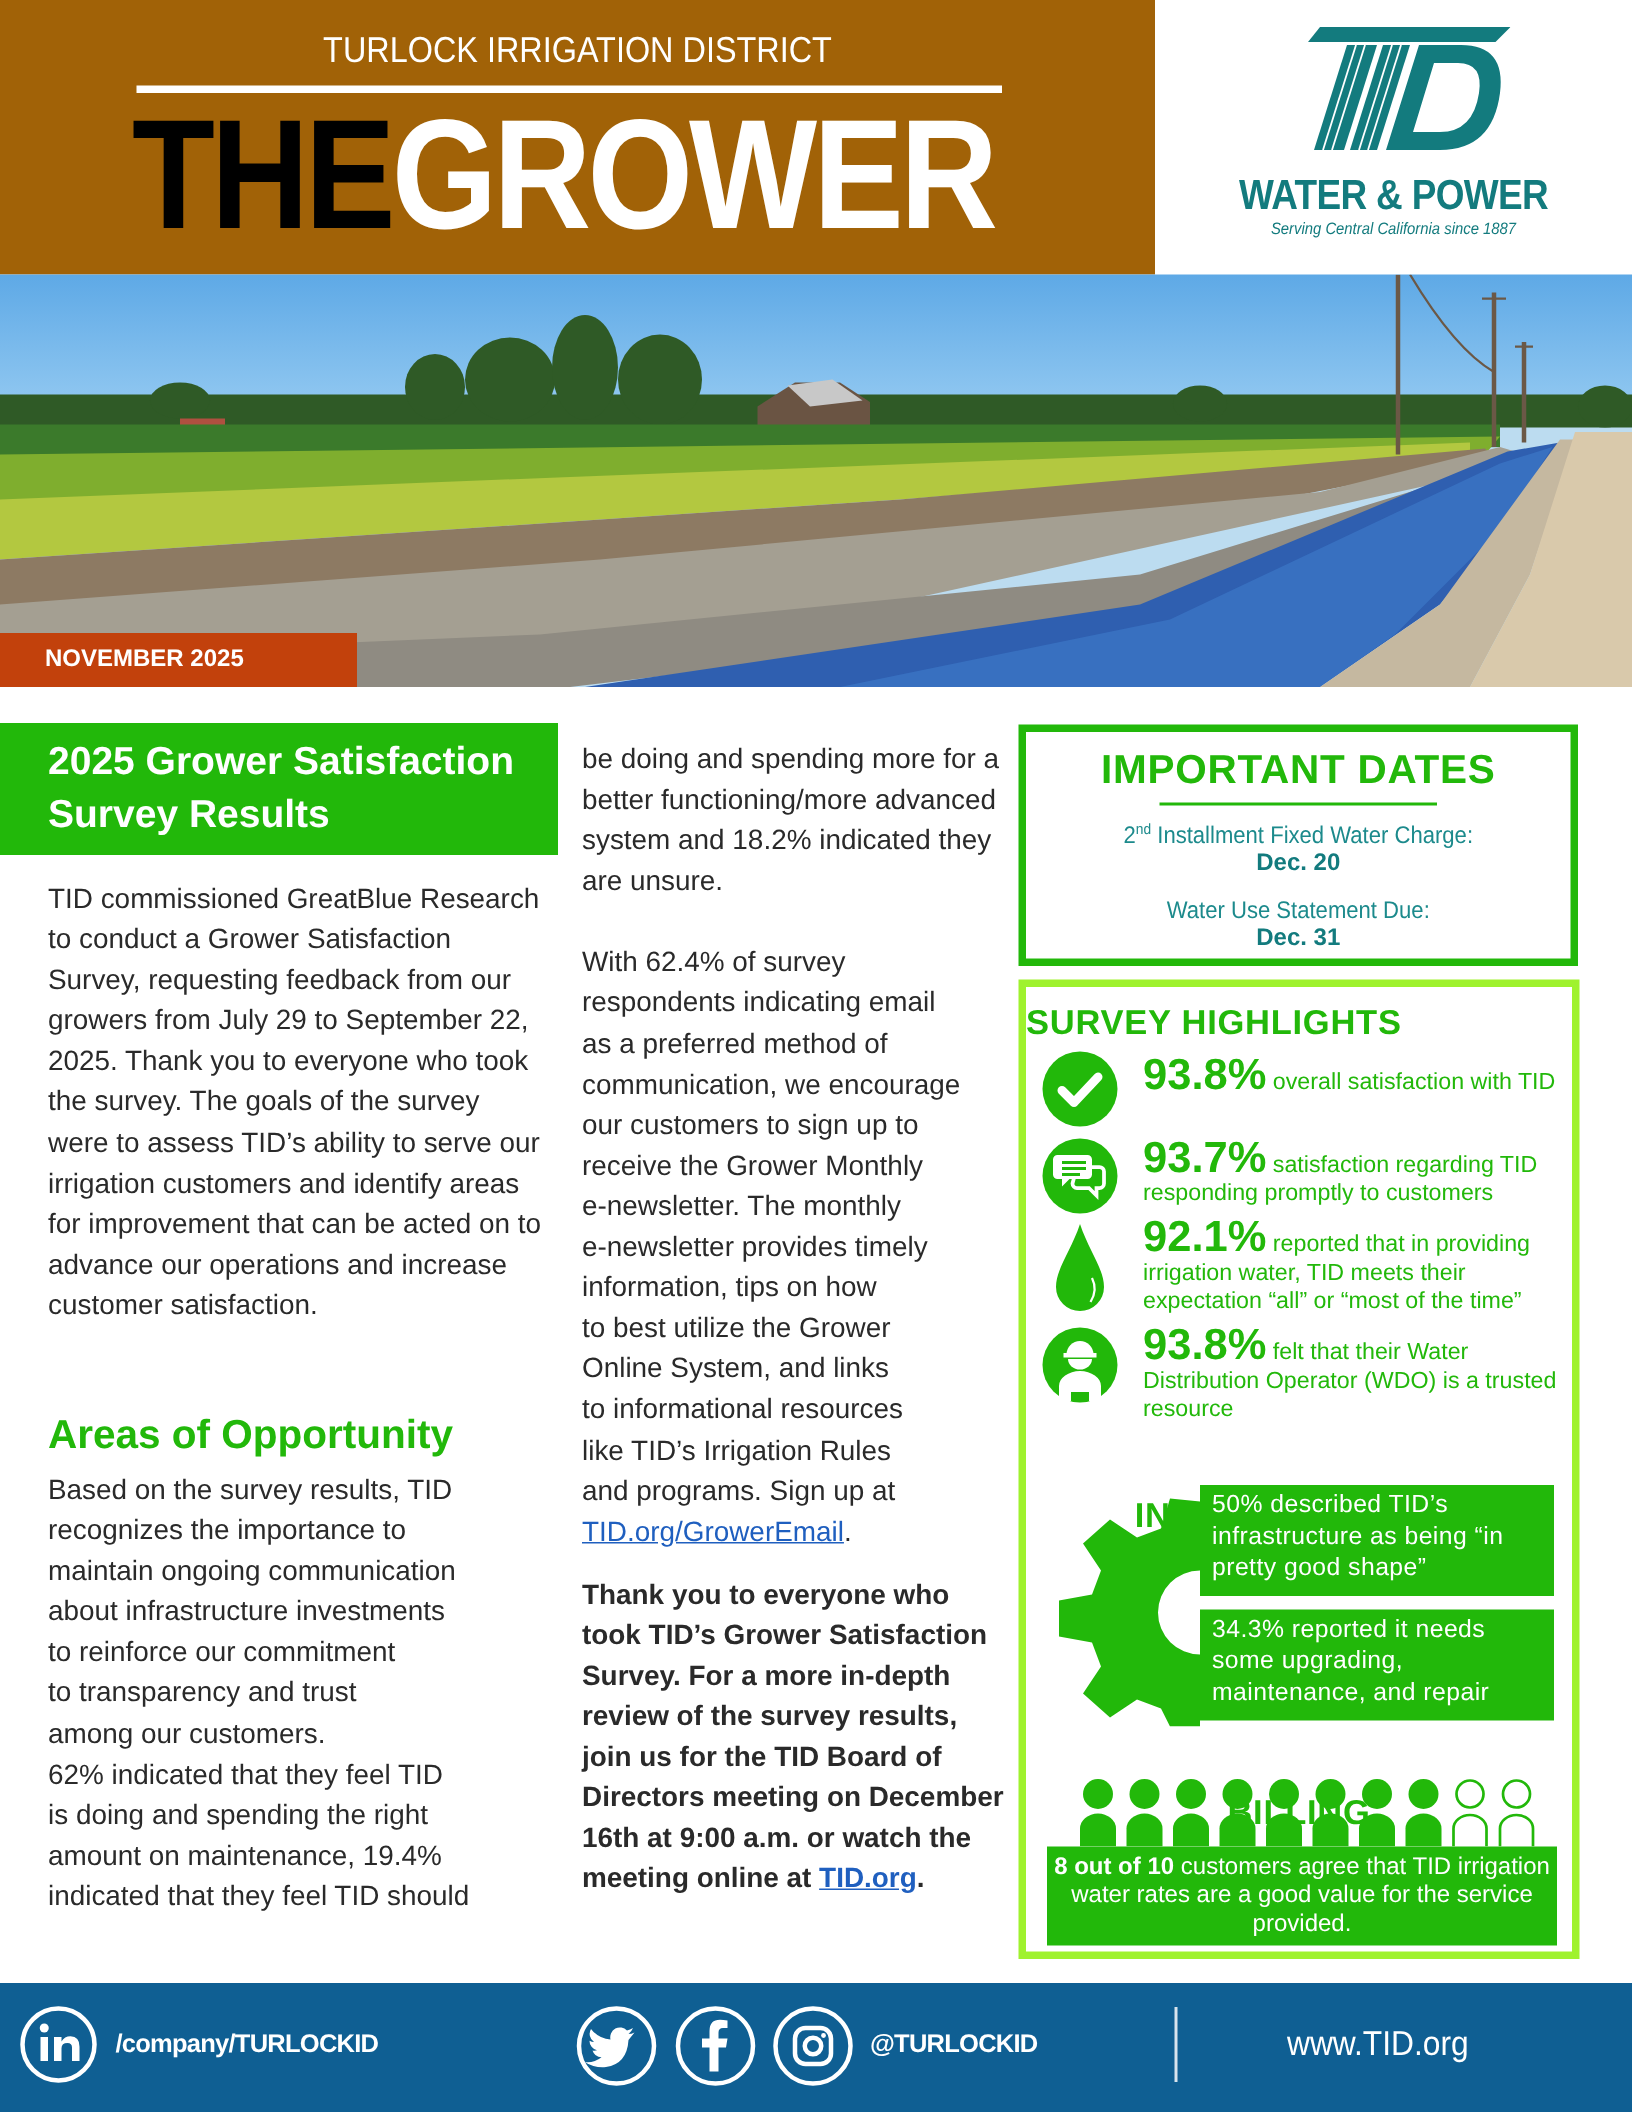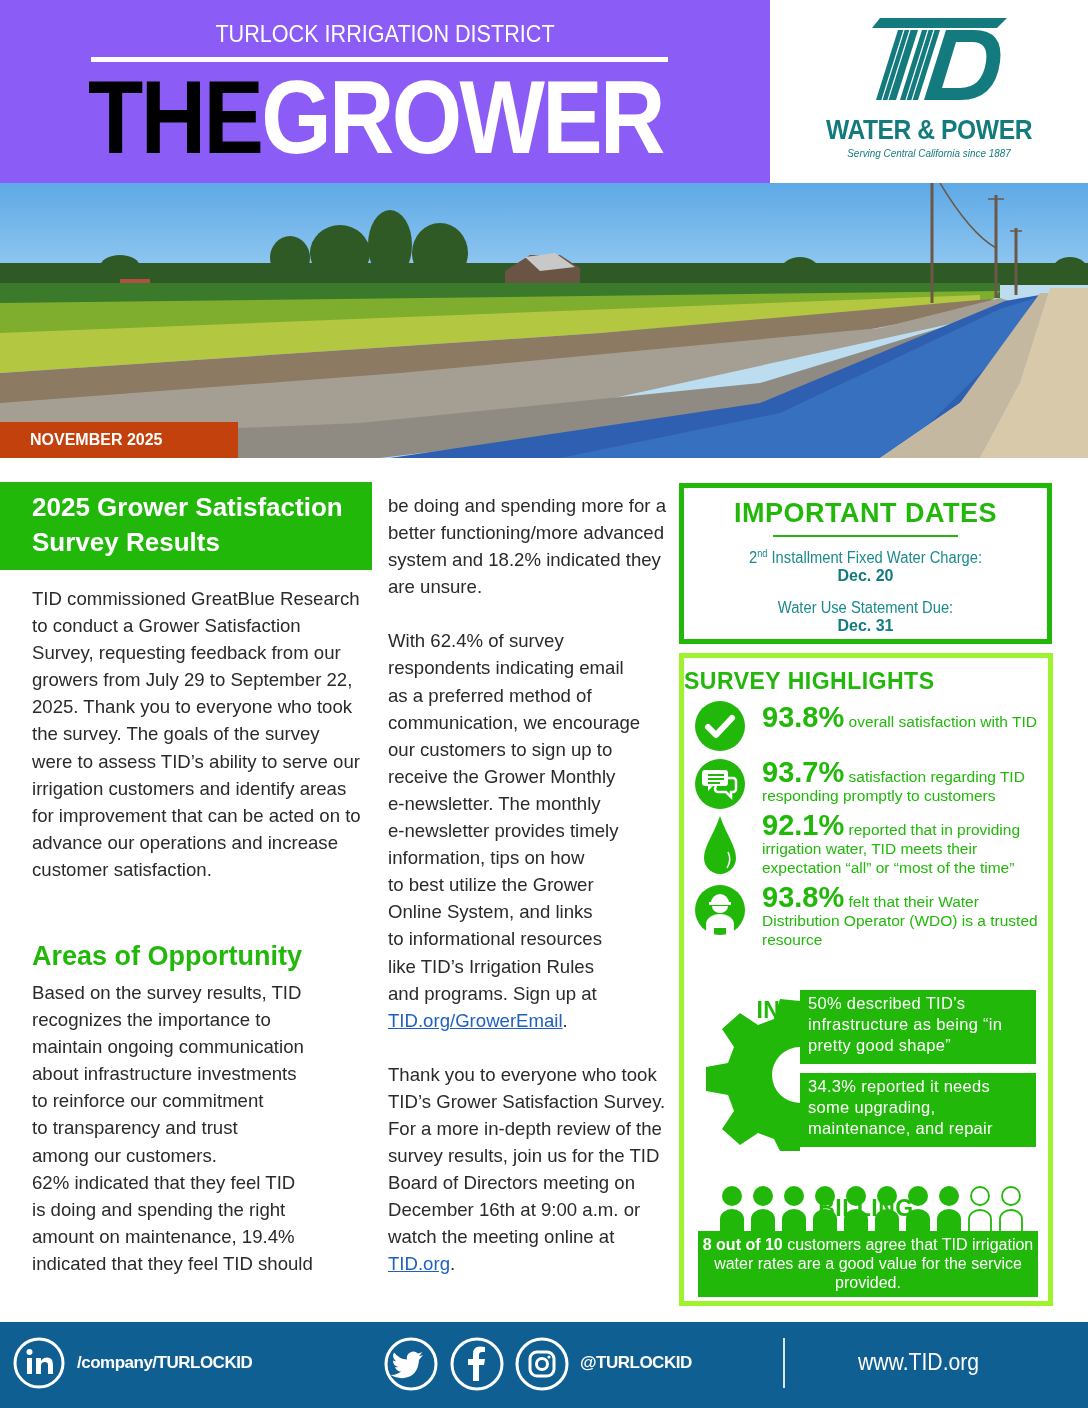--- a/index.html
+++ b/index.html
@@ -1,20 +1,20 @@
 <!DOCTYPE html>
 <html><head>
 <meta charset="utf-8">
 <style>
   * { box-sizing: border-box; margin: 0; padding: 0; }
   html, body { width: 1088px; height: 1408px; background: #ffffff; overflow: hidden; }
   body { position: relative; font-family: "Liberation Sans", sans-serif; color: #2a2a2a; }
 
   
-  .masthead { position: absolute; left: 0; top: 0; width: 770px; height: 183px; background: #8b5cf6; }
+  .masthead { position: absolute; left: 0; top: 0; width: 770px; height: 183px; background: #a16207; }
   .masthead .org { position: absolute; top: 20px; left: 0; width: 770px; text-align: center; color: #ffffff;
     font-family: "Liberation Sans Narrow", "Liberation Sans", sans-serif; font-size: 24px; letter-spacing: 0px; transform: scaleX(0.9); }
   .masthead .rule { position: absolute; top: 57px; left: 91px; width: 577px; height: 5px; background: #ffffff; }
   .masthead .title { position: absolute; top: 62px; left: 88px; height: 110px; font-size: 104px; font-weight: bold;
     letter-spacing: -3px; line-height: 110px; transform: scaleX(0.87); transform-origin: left center; white-space: nowrap; }
   .masthead .title .the { color: #000000; }
   .masthead .title .grower { color: #ffffff; }
 
   .logo-area { position: absolute; left: 770px; top: 0; width: 318px; height: 183px; background: #ffffff; }
   .logo-mark { position: absolute; left: 92px; top: 18px; width: 145px; height: 82px; }
@@ -183,21 +183,21 @@
     <span style="display:block">e-newsletter. The monthly</span>
     <span style="display:block">e-newsletter provides timely</span>
     <span style="display:block">information, tips on how</span>
     <span style="display:block">to best utilize the Grower</span>
     <span style="display:block">Online System, and links</span>
     <span style="display:block">to informational resources</span>
     <span style="display:block">like TID’s Irrigation Rules</span>
     <span style="display:block">and programs. Sign up at</span>
     <span style="display:block"><a href="#">TID.org/GrowerEmail</a><span>.</span></span>
   </p>
-  <p style="margin-top:27px;"><span>Thank you to everyone who took TID’s Grower Satisfaction Survey. For a more in-depth review of the survey results, join us for the TID Board of Directors meeting on December 16th at 9:00 a.m. or watch the meeting online at</span> <a href="#">TID.org</a><span>.</span></p>
+  <p style="margin-top:15px;font-weight:bold;"><span>Thank you to everyone who took TID’s Grower Satisfaction Survey. For a more in-depth review of the survey results, join us for the TID Board of Directors meeting on December 16th at 9:00 a.m. or watch the meeting online at</span> <a href="#">TID.org</a><span>.</span></p>
 </div>
 
 <div class="dates-box">
   <div class="dates-title">IMPORTANT DATES</div>
   <div class="dates-rule"></div>
   <div class="dates-label"><span>2</span><sup>nd</sup><span> Installment Fixed Water Charge:</span></div>
   <div class="dates-value">Dec. 20</div>
   <div class="dates-label">Water Use Statement Due:</div>
   <div class="dates-value">Dec. 31</div>
 </div>

